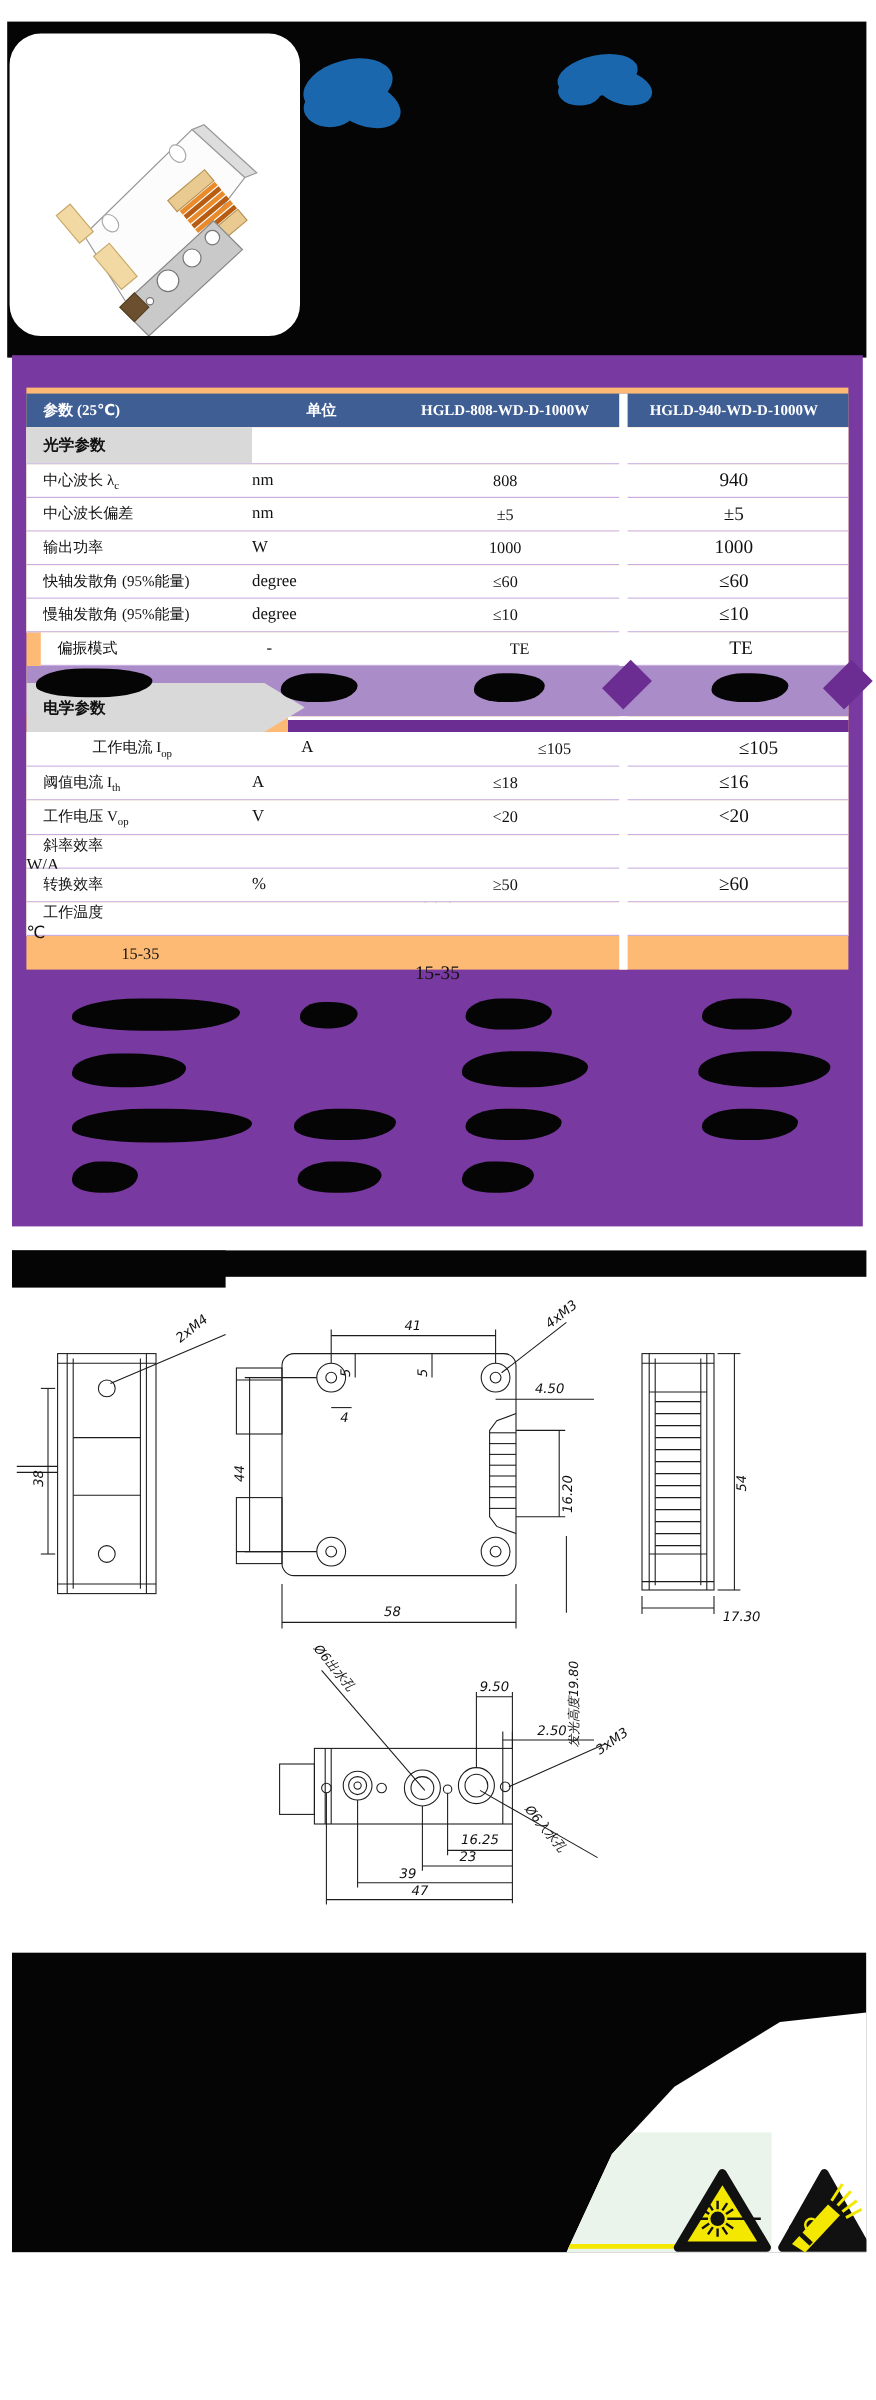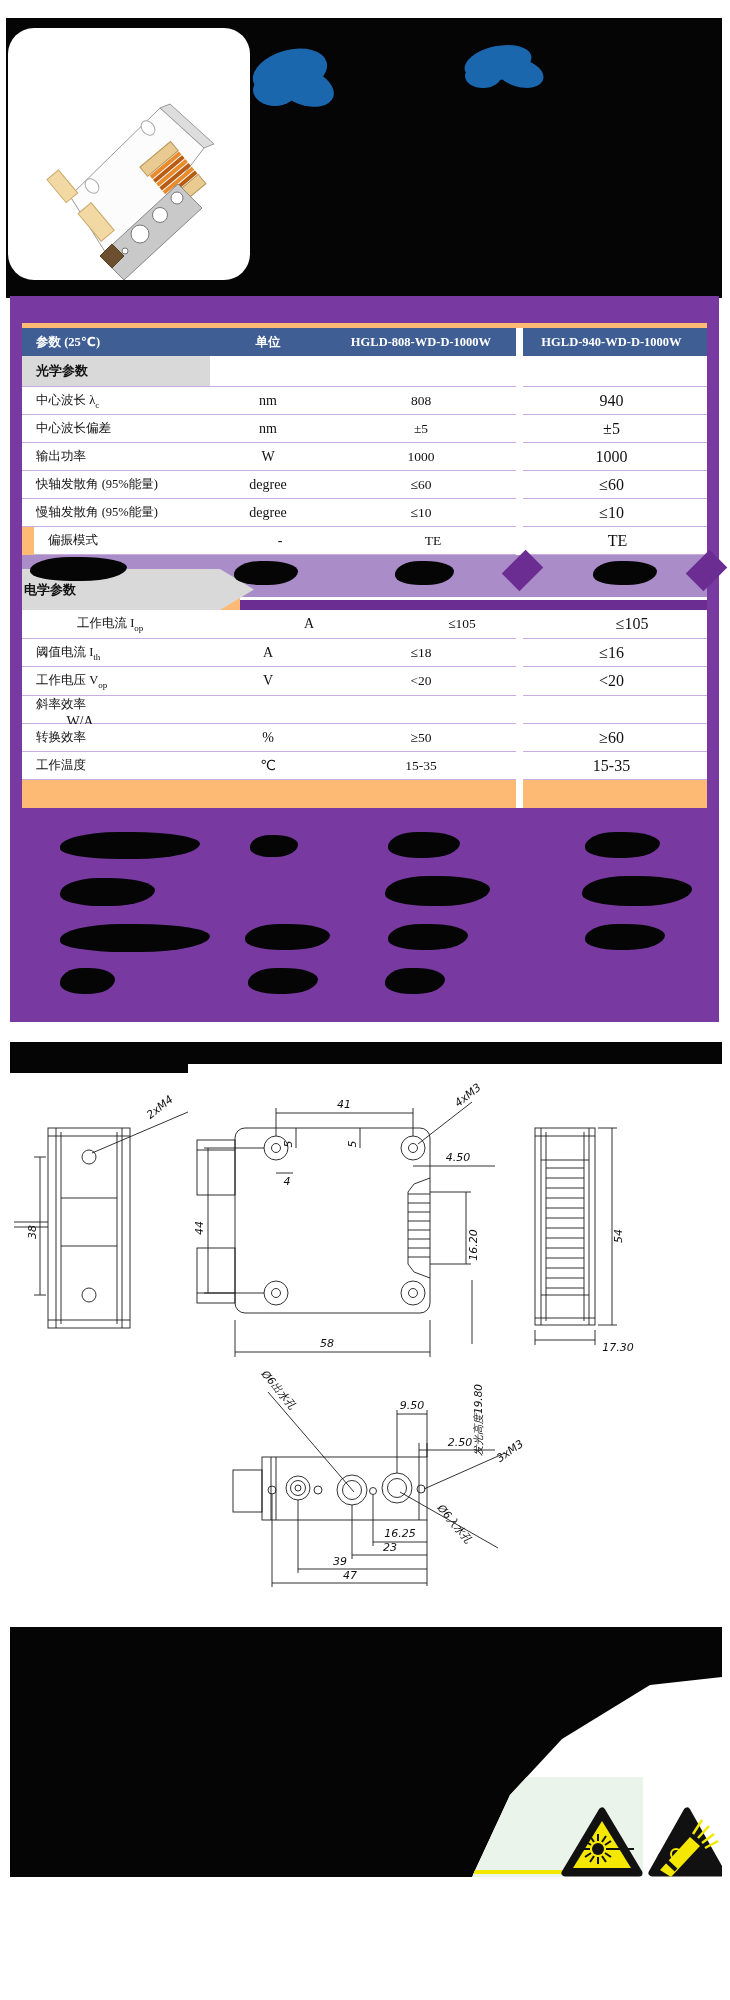--- a/index.html
+++ b/index.html
@@ -20,37 +20,37 @@
   #twrap{position:absolute;left:12px;top:27px;width:685px;height:485px;background:#fdba74;}
   .thead{margin-top:5px;height:28px;background:var(--header-blue);display:flex;color:#fff;
          font-weight:bold;font-size:12.5px;align-items:center;}
   .hc1{width:188px;padding-left:14px;box-sizing:border-box;}
   .hc2{width:116px;text-align:center;}
   .hc3{width:190px;text-align:center;}
   .hc4{flex:1;text-align:center;}
   .trow{display:flex;background:#fff;border-bottom:1px solid var(--sep);box-sizing:border-box;position:relative;}
   .c{display:flex;align-items:center;font-size:13.5px;}
   .c1{width:188px;padding-left:14px;box-sizing:border-box;font-size:12.5px;}
-  .c2{width:116px;justify-content:center;font-size:14px;}
+  .c2{width:116px;font-size:14px;}
   .c3{width:190px;justify-content:center;font-size:13.5px;}
   .c4{flex:1;justify-content:center;font-size:16px;}
   .c1 sub{font-size:9px;line-height:1;}
   .secL{background:var(--section-gray);font-weight:bold;font-size:13px;}
   .cRest{flex:1;}
   .vdiv{position:absolute;left:494px;top:5px;width:7px;height:480px;background:#fff;z-index:1;}
   
   .deco{z-index:2;border-bottom:none;background:transparent;}
   .dband{position:absolute;left:0;top:0;right:0;height:42px;background:var(--lavender);}
   .dia{position:absolute;top:3px;width:25px;height:25px;background:var(--purple-dark);
        transform:rotate(45deg) scaleY(1.35);}
   .dwhite{position:absolute;left:218px;right:0;top:42px;height:3px;background:#fff;}
   .dstrip{position:absolute;left:218px;right:0;top:45px;height:10px;background:var(--purple-dark);}
   .darrow{position:absolute;left:0;top:14px;width:232px;height:41px;background:var(--section-gray);
           clip-path:polygon(0 0,198px 0,232px 50%,198px 100%,0 100%);
-          display:flex;align-items:center;padding-left:2px;box-sizing:border-box;
+          display:flex;align-items:center;padding-left:14px;box-sizing:border-box;
           font-weight:bold;font-size:13px;}
   .dblob{position:absolute;background:#050505;z-index:4;
          border-radius:46% 54% 52% 48% / 62% 48% 64% 44%;}
   
   .pblob{position:absolute;background:#050505;border-radius:46% 54% 52% 48% / 62% 48% 64% 44%;}
   
   .hbar{background:#050505;}
   
   #draw{left:0;top:1080px;}
   #draw line,#draw rect,#draw circle,#draw path,#draw polygon{stroke:#1c1c1c;fill:none;stroke-width:0.9;}
@@ -291,21 +291,21 @@
           <div class="c c2">
             <span>%</span>
           </div>
           <div class="c c3">
             <span>≥50</span>
           </div>
           <div class="c c4">
             <span>≥60</span>
           </div>
         </div>
-        <div class="trow" style="height: 28px;">
+        <div class="trow" style="height: 28px; flex-direction: column;">
           <div class="c c1">
             <span><span>工作温度</span><sub></sub></span>
           </div>
           <div class="c c2">
             <span>℃</span>
           </div>
           <div class="c c3">
             <span>15-35</span>
           </div>
           <div class="c c4">

